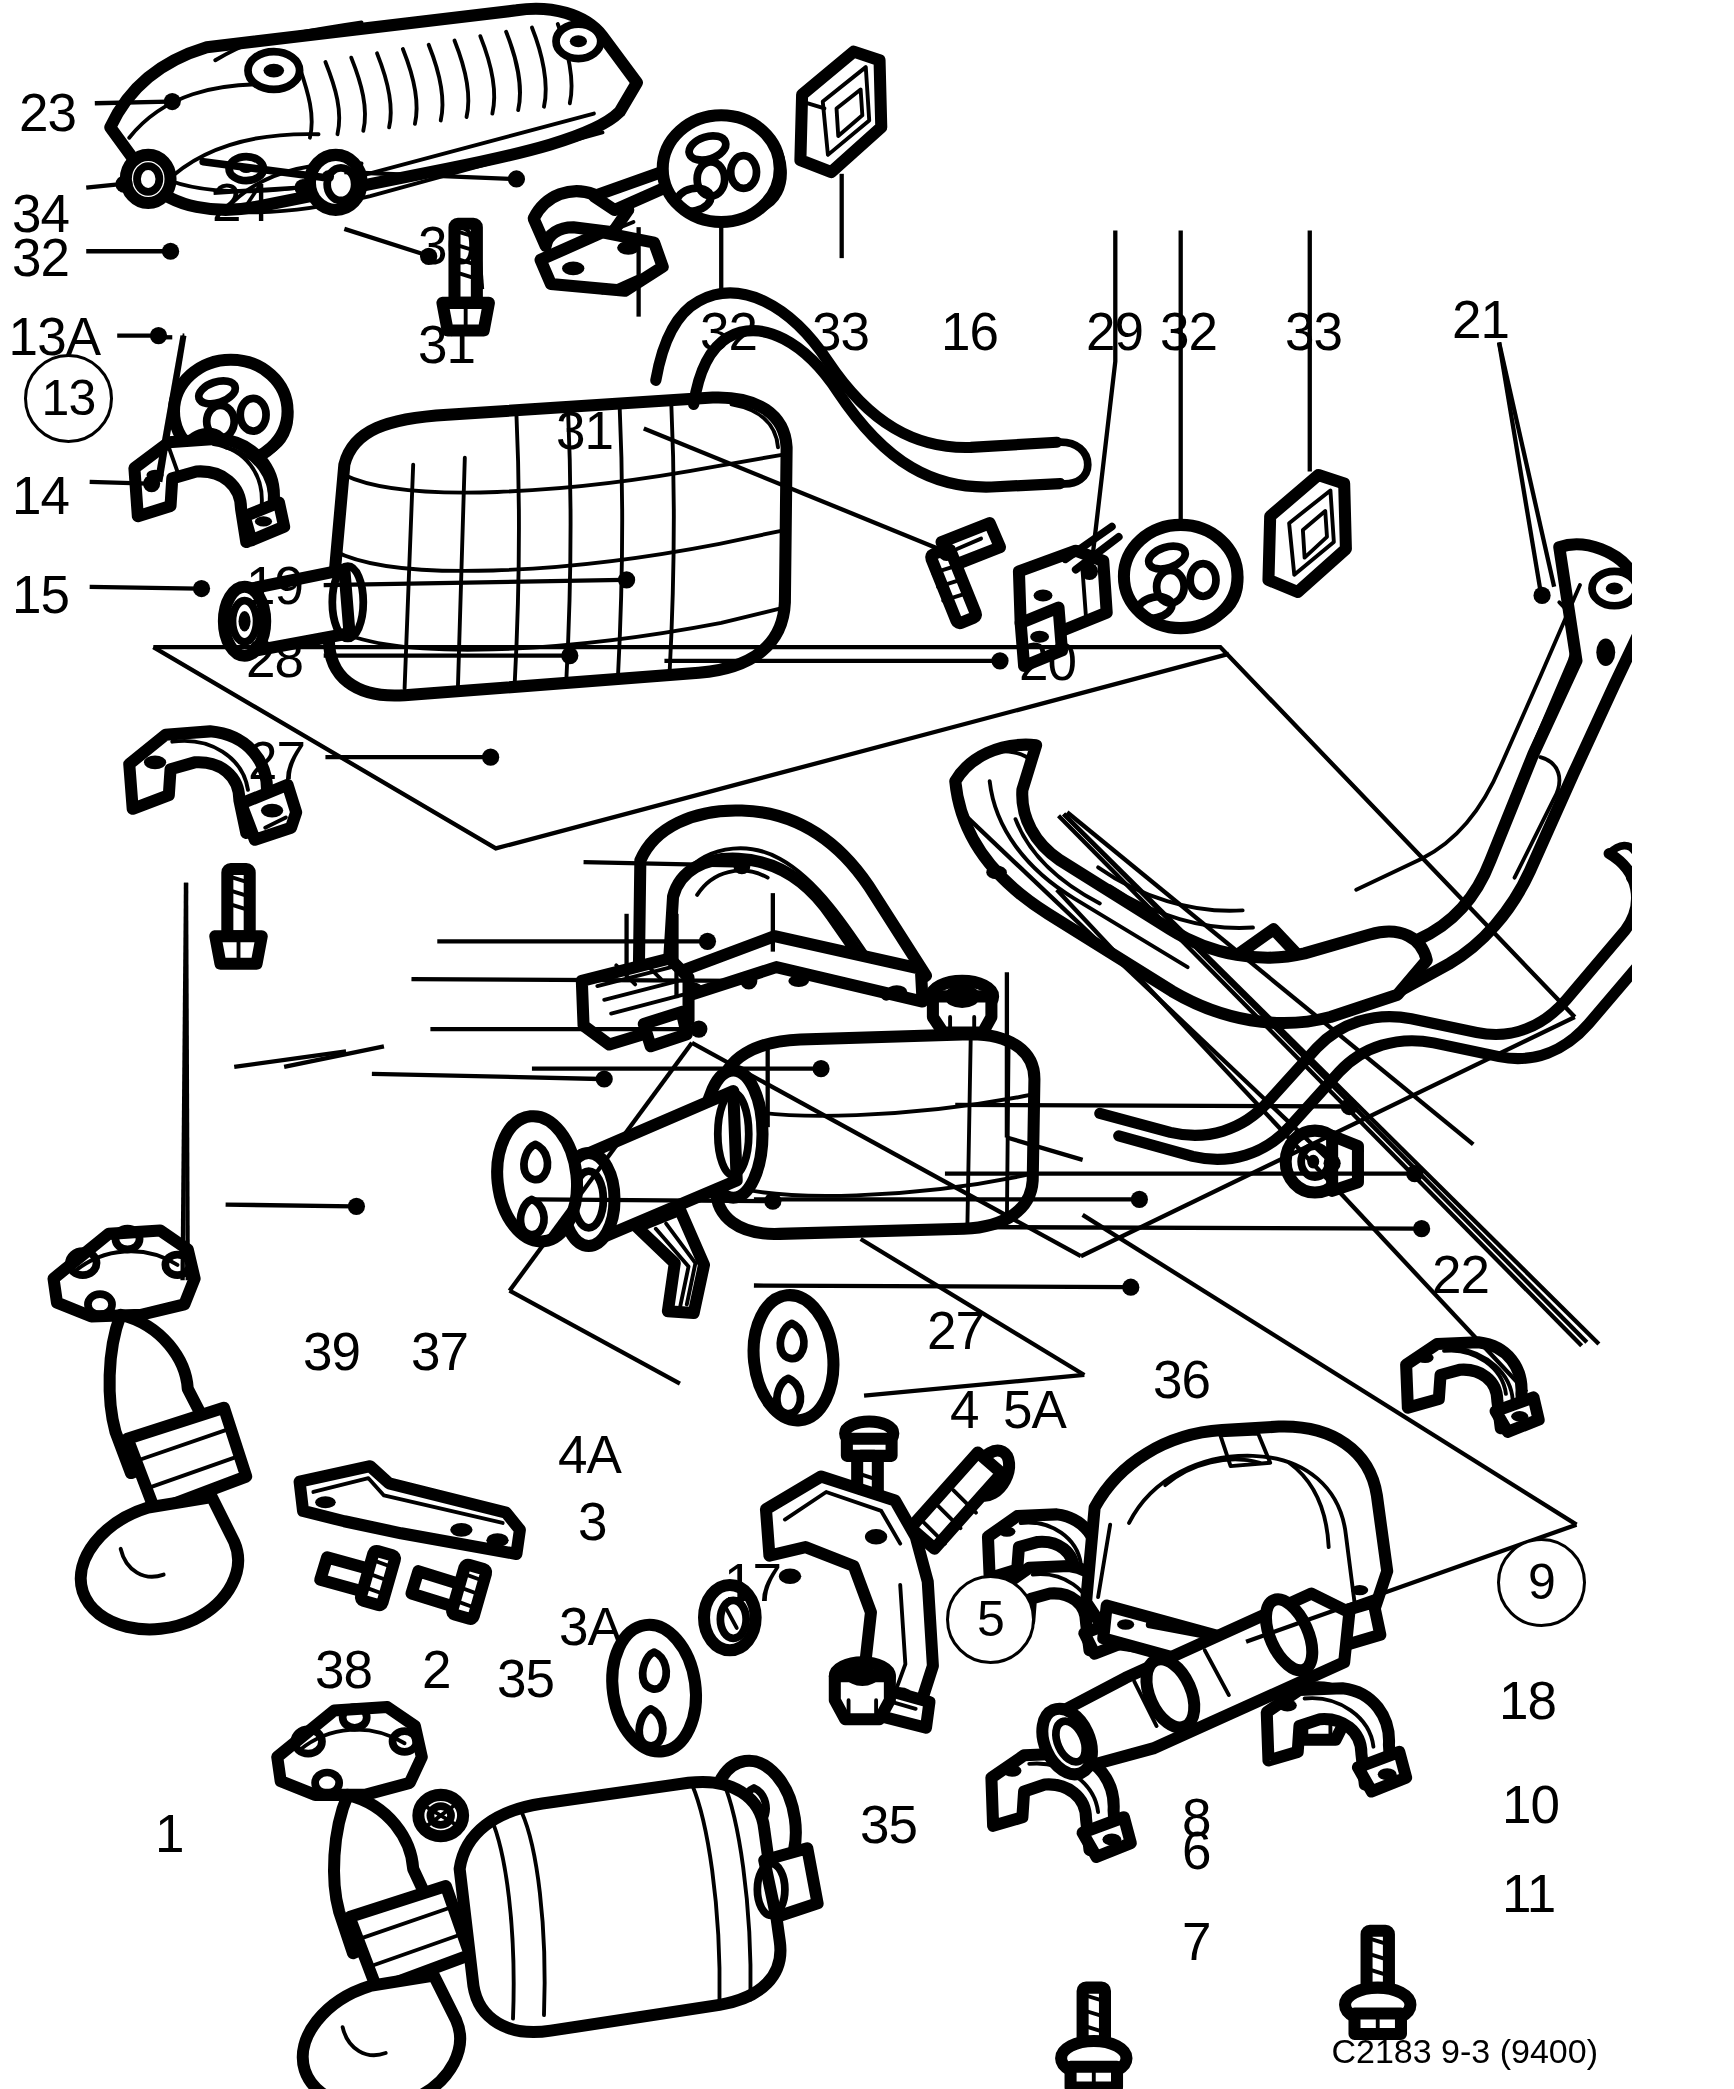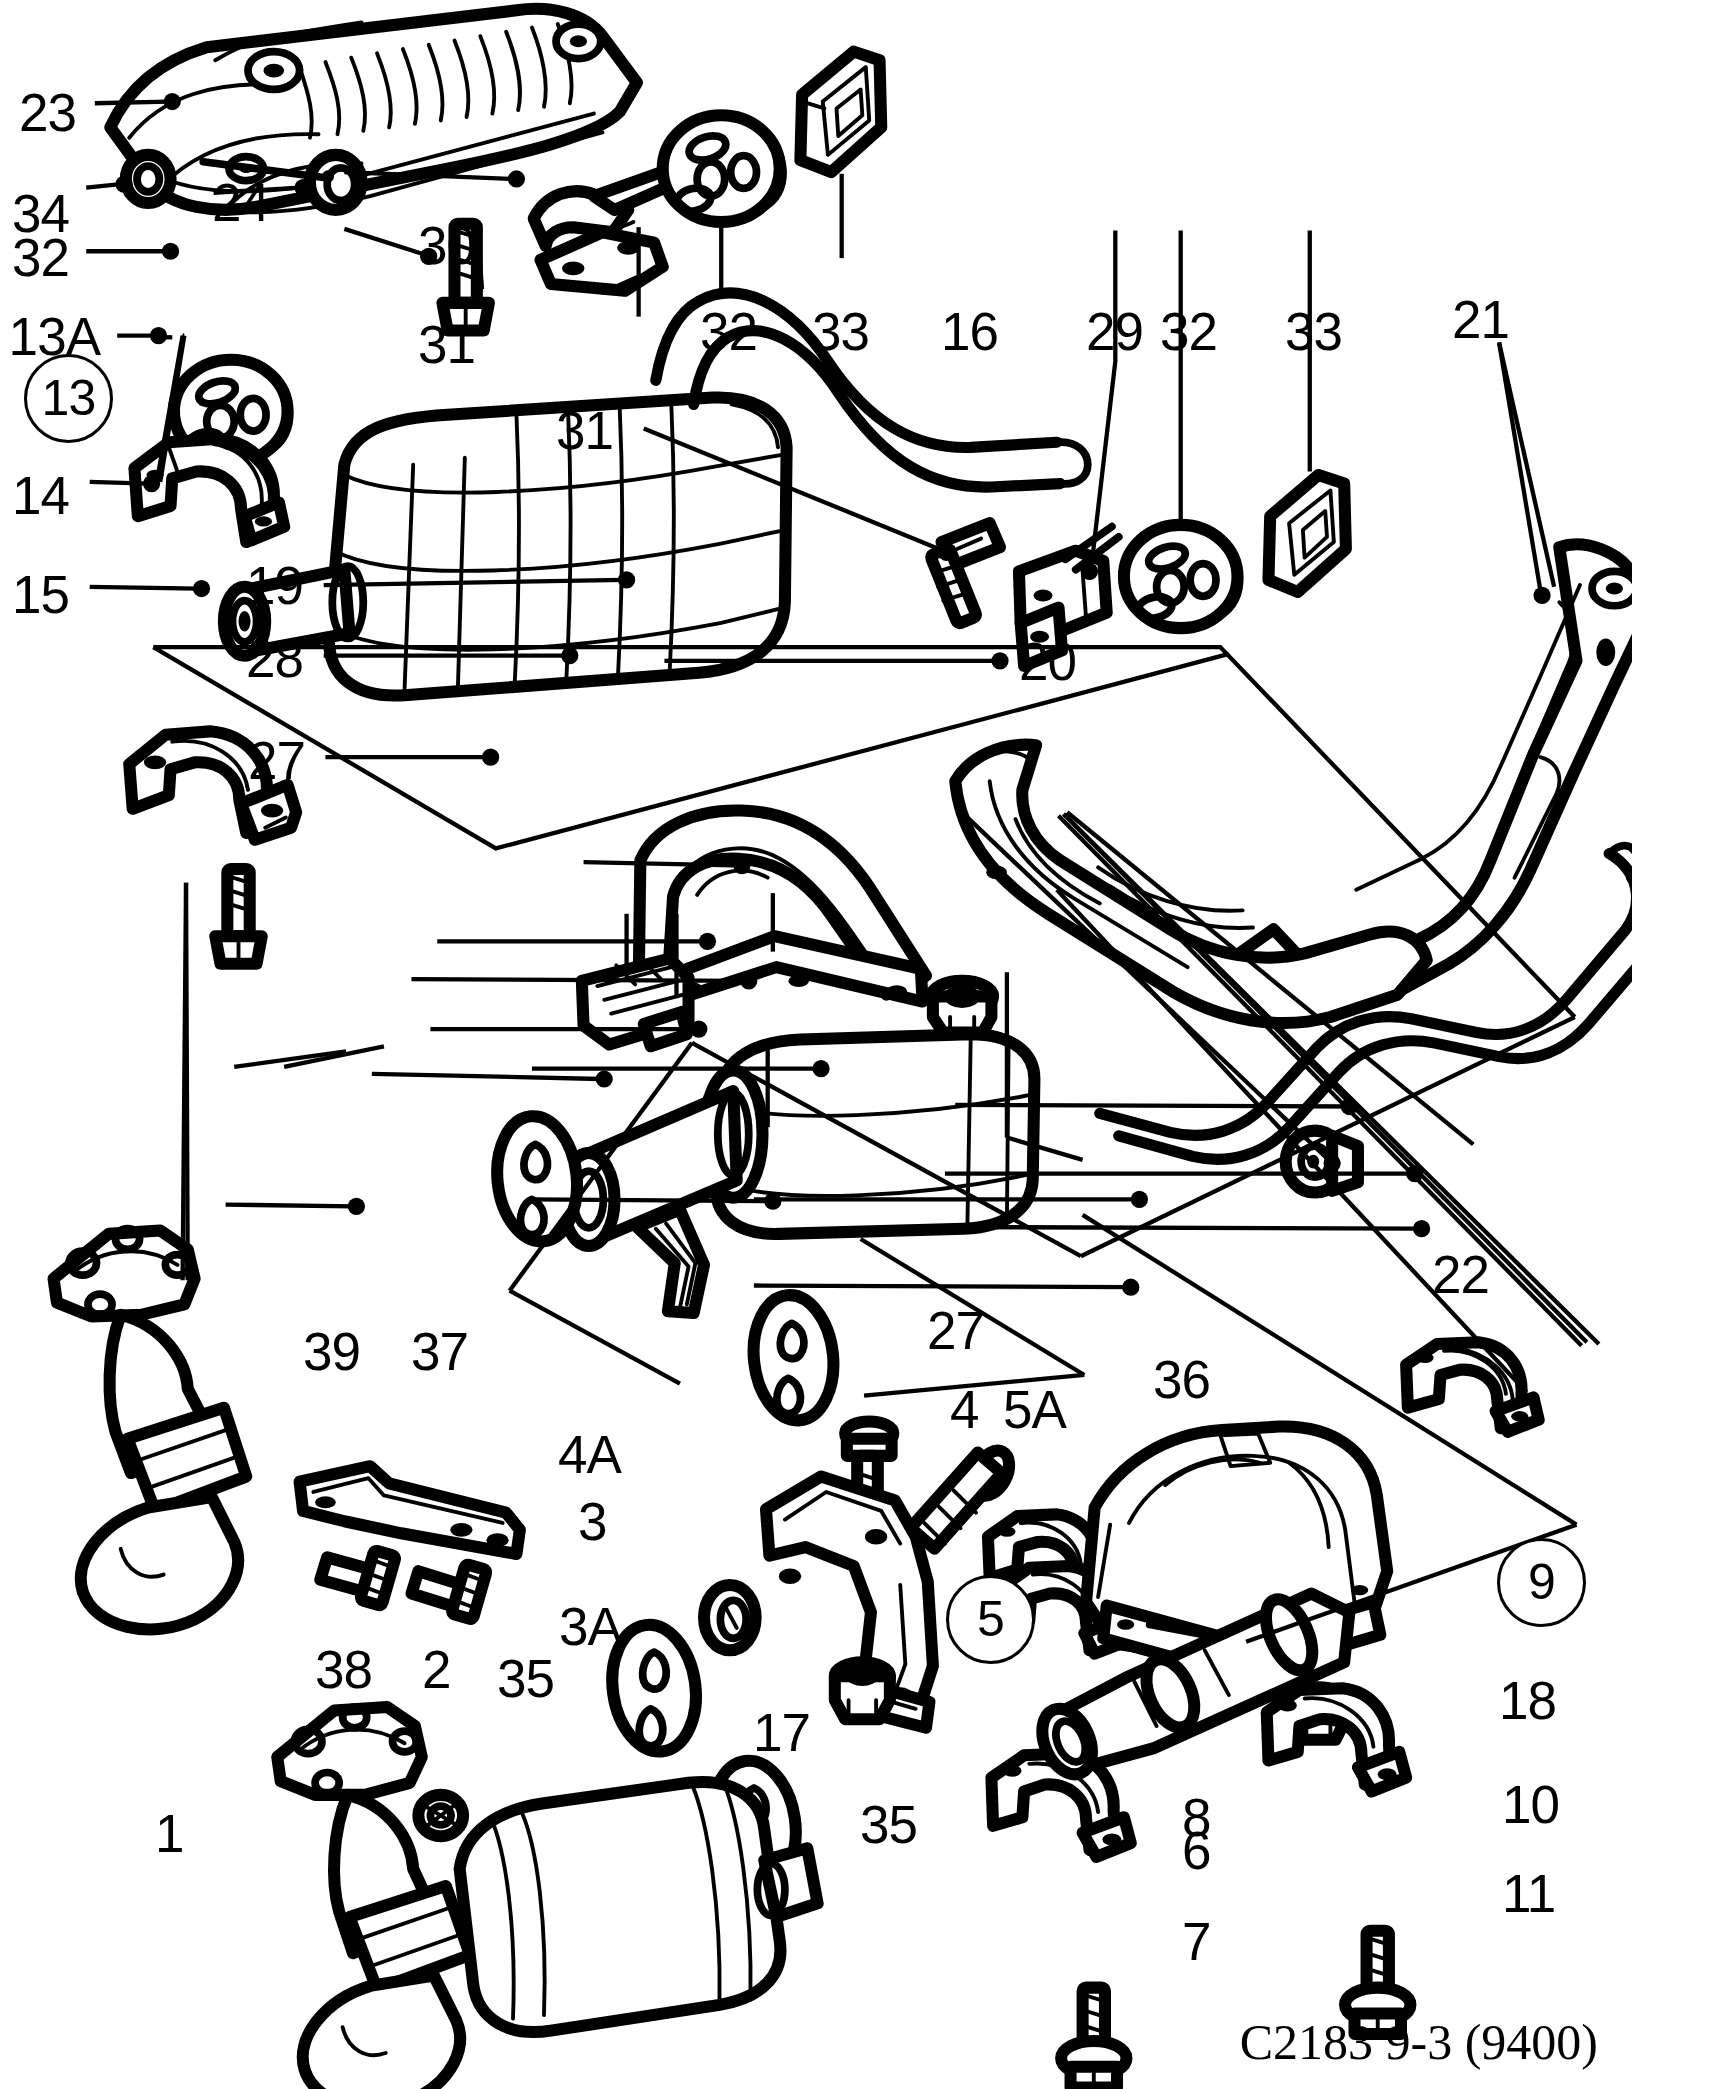--- a/index.html
+++ b/index.html
@@ -25,22 +25,22 @@
     border:3.4px solid #000;
     border-radius:50%;
     width:83px;height:83px;
     display:flex;align-items:center;justify-content:center;
     font-size:50px;
     background:#fff;
   }
   #caption{
     position:absolute;
     right:34px;bottom:19px;
-    font-family:Liberation Serif, serif;
-    font-size:50px;
+    font-family:Liberation Sans, sans-serif;
+    font-size:34px;
     color:#000;
     white-space:nowrap;
   }
 </style>
 </head>
 <body>
 
 <div id="sheet">
 
   <svg id="artwork" viewBox="0 0 2016 2429" xmlns="http://www.w3.org/2000/svg">
@@ -739,21 +739,21 @@
   <div class="lbl" style="left:411px; top:1325px;">37</div>
   <div class="lbl" style="left:927px;top:1304px;">27</div>
   <div class="lbl" style="left:1642px;top:1339px;">9A</div>
   <div class="lbl" style="left:1153px;top:1353px;">36</div>
   <div class="lbl" style="left:950px;top:1383px;">4</div>
   <div class="lbl" style="left:1003px;top:1383px;">5A</div>
   <div class="lbl" style="left:558px; top:1428px;">4A</div>
   <div class="lbl" style="left:578px; top:1495px;">3</div>
   <div class="lbl" style="left:559px; top:1600px;">3A</div>
   <div class="lbl circ" style="left:1497px;top:1538px;">9</div>
-  <div class="lbl" style="left:724px; top:1706px;margin-left:29px;">17</div>
+  <div class="lbl" style="left:724px; top:1556px;">17</div>
   <div class="lbl circ" style="left:946px;top:1575px;">5</div>
   <div class="lbl" style="left:497px; top:1652px;">35</div>
   <div class="lbl" style="left:315px; top:1643px;">38</div>
   <div class="lbl" style="left:422px; top:1643px;">2</div>
   <div class="lbl" style="left:1499px;top:1674px;">18</div>
   <div class="lbl" style="left:1182px;top:1791px;">8</div>
   <div class="lbl" style="left:1502px;top:1778px;">10</div>
   <div class="lbl" style="left:155px; top:1807px;">1</div>
   <div class="lbl" style="left:860px;top:1798px;">35</div>
   <div class="lbl" style="left:1182px;top:1824px;">6</div>

